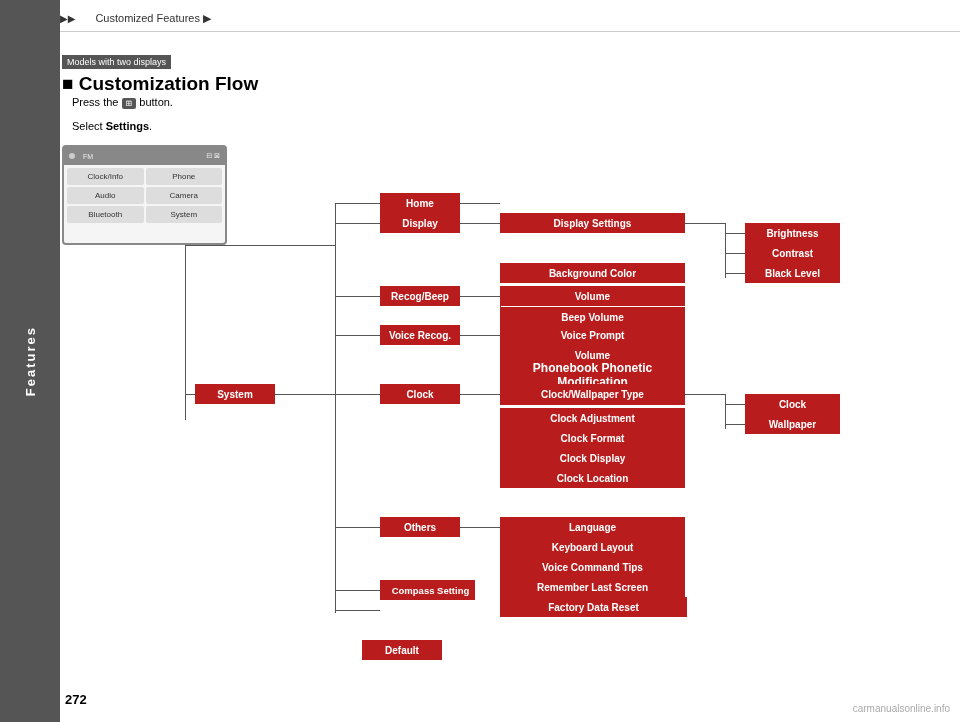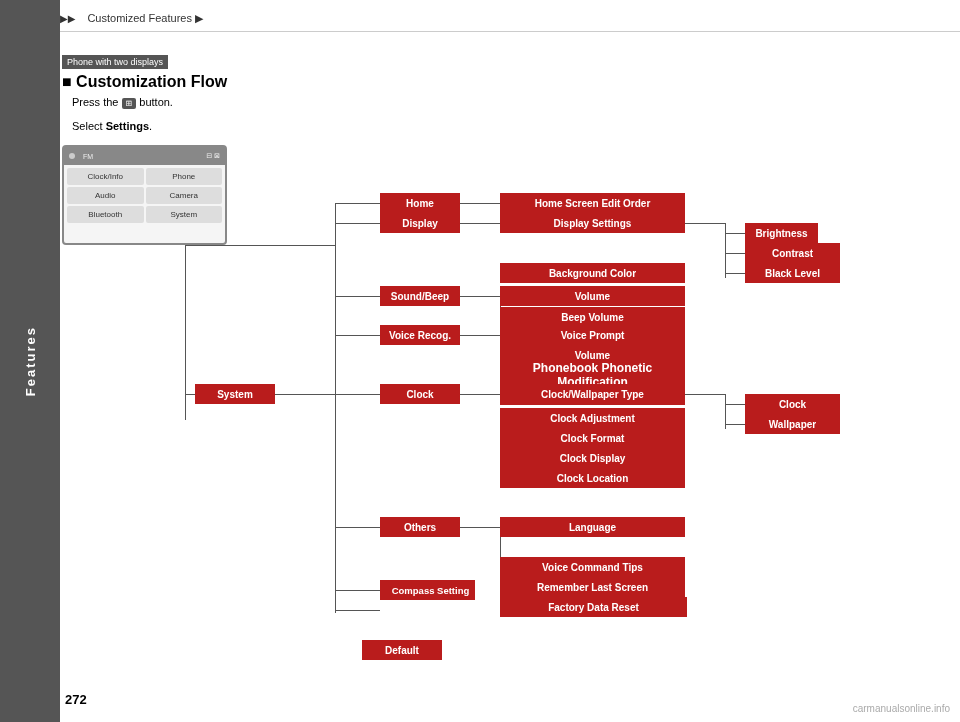--- a/index.html
+++ b/index.html
@@ -166,28 +166,28 @@
   </style>
 </head>
 <body>
 
 <div class="sidebar">
   <span class="sidebar-label">Features</span>
 </div>
 
 <div class="header">
   <span class="header-arrows">▶▶</span>
-  <span class="header-title" style="margin-left:12px;">Customized Features ▶</span>
+  <span class="header-title" style="margin-left:20px;">Customized Features ▶</span>
 </div>
 
 <div class="content">
 
-  <div class="badge-models" style="position:absolute; top:15px; left:62px;">Phone with two displays</div>
-
-  <div style="position:absolute; top:33px; left:62px; font-size:16px; font-weight:bold;">
+  <div class="badge-models" style="position:absolute; top:15px; left:62px;">Models with two displays</div>
+
+  <div style="position:absolute; top:33px; left:62px; font-size:19px; font-weight:bold;">
     ■ <span>Customization Flow</span>
   </div>
 
   <div style="position:absolute; top:56px; left:72px; font-size:11px;">
     Press the <span style="display:inline-block; background:#555; color:#fff; font-size:8px; padding:1px 4px; vertical-align:middle; border-radius:2px;">⊞</span> button.
   </div>
 
   <div style="position:absolute; top:80px; left:72px; font-size:11px;">
     Select <b>Settings</b>.
   </div>
@@ -217,60 +217,57 @@
   <div class="line-h" style="left:275px; top:354px; width:60px;"></div>
 
   <div class="line-v" style="left:335px; top:163px; height:410px;"></div>
 
   <div class="line-h" style="left:335px; top:163px; width:45px;"></div>
   <div class="flow-box box-dark" style="left:380px; top:153px; width:80px; height:20px;">
     Home
   </div>
 
   <div class="line-h" style="left:460px; top:163px; width:40px;"></div>
-  <div class="flow-box box-dark" style="left:500px; top:153px; width:185px; height:20px;">
-    Home Screen Edit Order
-  </div>
 
   <div class="line-h" style="left:335px; top:183px; width:45px;"></div>
   <div class="flow-box box-dark" style="left:380px; top:173px; width:80px; height:20px;">
     Display
   </div>
   <div class="line-h" style="left:460px; top:183px; width:40px;"></div>
   <div class="flow-box box-dark" style="left:500px; top:173px; width:185px; height:20px;">
     Display Settings
   </div>
 
   <div class="line-h" style="left:685px; top:183px; width:40px;"></div>
 
   <div class="line-v" style="left:725px; top:183px; height:55px;"></div>
 
   <div class="line-h" style="left:725px; top:193px; width:20px;"></div>
-  <div class="flow-box box-dark" style="left:745px; top:183px; width:73px; height:20px;">
+  <div class="flow-box box-dark" style="left:745px; top:183px; width:95px; height:20px;">
     Brightness
   </div>
 
   <div class="line-h" style="left:725px; top:213px; width:20px;"></div>
   <div class="flow-box box-dark" style="left:745px; top:203px; width:95px; height:20px;">
     Contrast
   </div>
 
   <div class="line-h" style="left:725px; top:233px; width:20px;"></div>
   <div class="flow-box box-dark" style="left:745px; top:223px; width:95px; height:20px;">
     Black Level
   </div>
 
   <div class="line-h" style="left:500px; top:233px; width:0px;"></div>
   <div class="flow-box box-dark" style="left:500px; top:223px; width:185px; height:20px;">
     Background Color
   </div>
 
   <div class="line-h" style="left:335px; top:256px; width:45px;"></div>
   <div class="flow-box box-dark" style="left:380px; top:246px; width:80px; height:20px;">
-    Sound/Beep
+    Recog/Beep
   </div>
   <div class="line-h" style="left:460px; top:256px; width:40px;"></div>
 
   <div class="line-v" style="left:500px; top:246px; height:35px;"></div>
 
   <div class="line-h" style="left:500px; top:256px; width:1px;"></div>
   <div class="flow-box box-dark" style="left:500px; top:246px; width:185px; height:20px;">
     Volume
   </div>
 
@@ -337,20 +334,23 @@
   <div class="line-h" style="left:335px; top:487px; width:45px;"></div>
   <div class="flow-box box-dark" style="left:380px; top:477px; width:80px; height:20px;">
     Others
   </div>
   <div class="line-h" style="left:460px; top:487px; width:40px;"></div>
 
   <div class="line-v" style="left:500px; top:477px; height:100px;"></div>
   <div class="flow-box box-dark" style="left:500px; top:477px; width:185px; height:20px;">
     Language
   </div>
+  <div class="flow-box box-dark" style="left:500px; top:497px; width:185px; height:20px;">
+    Keyboard Layout
+  </div>
   <div class="flow-box box-dark" style="left:500px; top:517px; width:185px; height:20px;">
     Voice Command Tips
   </div>
   <div class="flow-box box-dark" style="left:500px; top:537px; width:185px; height:20px;">
     Remember Last Screen
   </div>
   <div class="flow-box box-dark" style="left:500px; top:557px; width:187px; height:20px;">
     Factory Data Reset
   </div>
 

